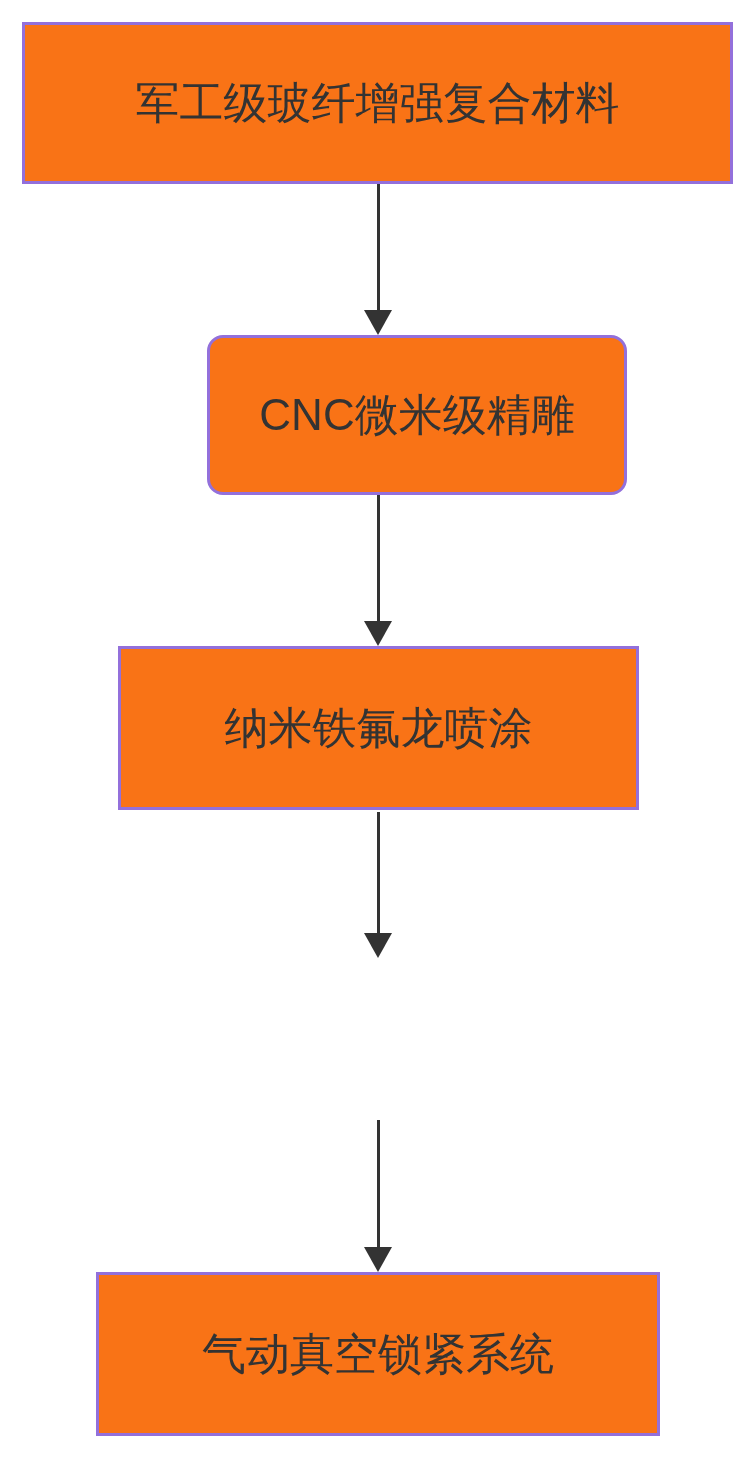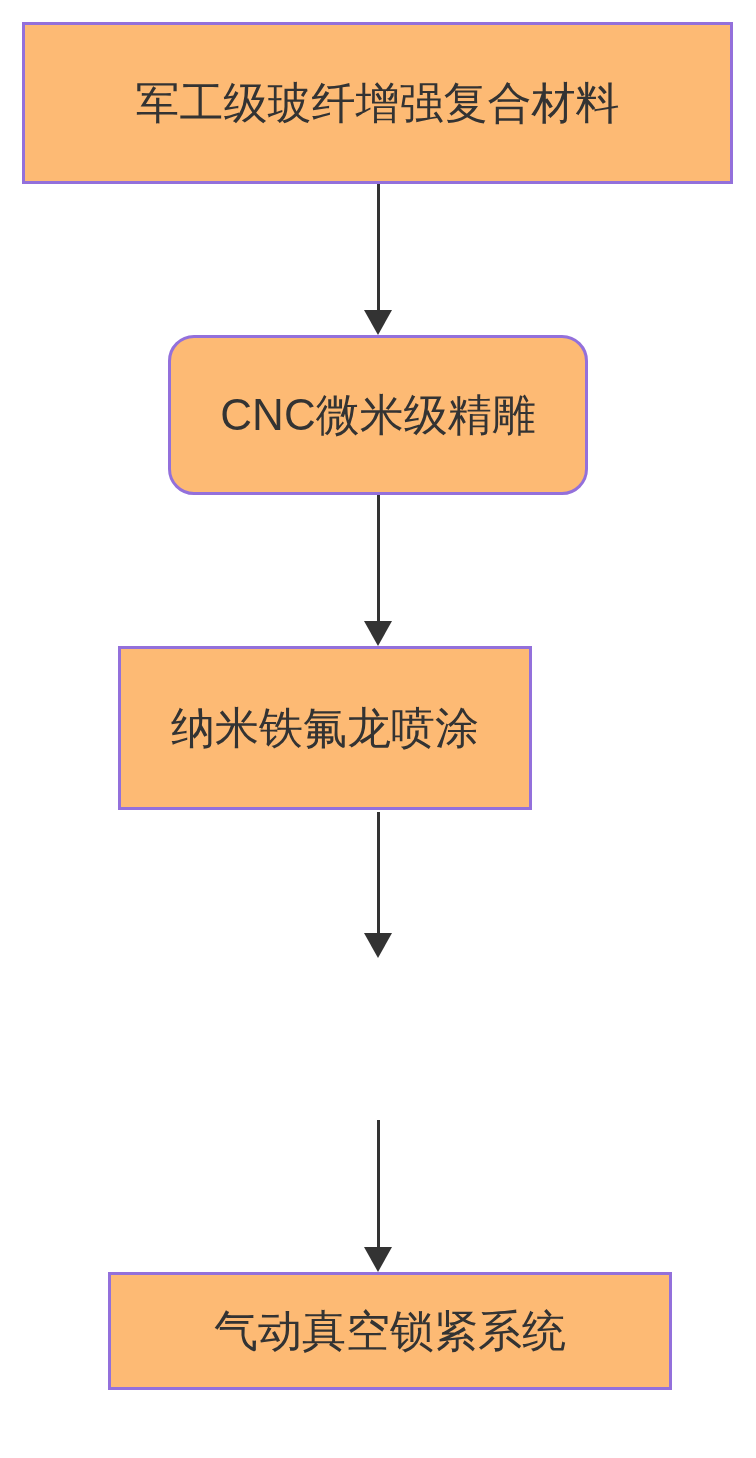--- a/index.html
+++ b/index.html
@@ -11,36 +11,36 @@
   .canvas {
     position: relative;
     width: 756px;
     height: 1458px;
     background: #ffffff;
     overflow: hidden;
   }
   .node {
     position: absolute;
     box-sizing: border-box;
-    background: #fdba74;
+    background: #f97316;
     border: 3px solid #9370DB;
     display: flex;
     align-items: center;
     justify-content: center;
     text-align: center;
     color: #333333;
     font-size: 44px;
     line-height: 1.2;
   }
-  .node.rounded { border-radius: 26px; }
+  .node.rounded { border-radius: 16px; margin-left: 39px; }
   .n1 { left: 22px;  top: 22px;   width: 711px; height: 162px; }
   .n2 { left: 168px; top: 335px;  width: 420px; height: 160px; }
-  .n3 { left: 118px; top: 646px;  width: 414px; height: 164px; }
+  .n3 { left: 118px; top: 646px;  width: 521px; height: 164px; }
   .n4 { left: 143px; top: 958px;  width: 470px; height: 162px; }
-  .n5 { left: 96px;  top: 1272px; width: 564px; height: 118px; margin-left: 12px; }
+  .n5 { left: 96px;  top: 1272px; width: 564px; height: 164px; }
 
   .arrow {
     position: absolute;
     left: 363px;           
     width: 30px;
     display: flex;
     flex-direction: column;
     align-items: center;
   }
   .arrow .shaft {

